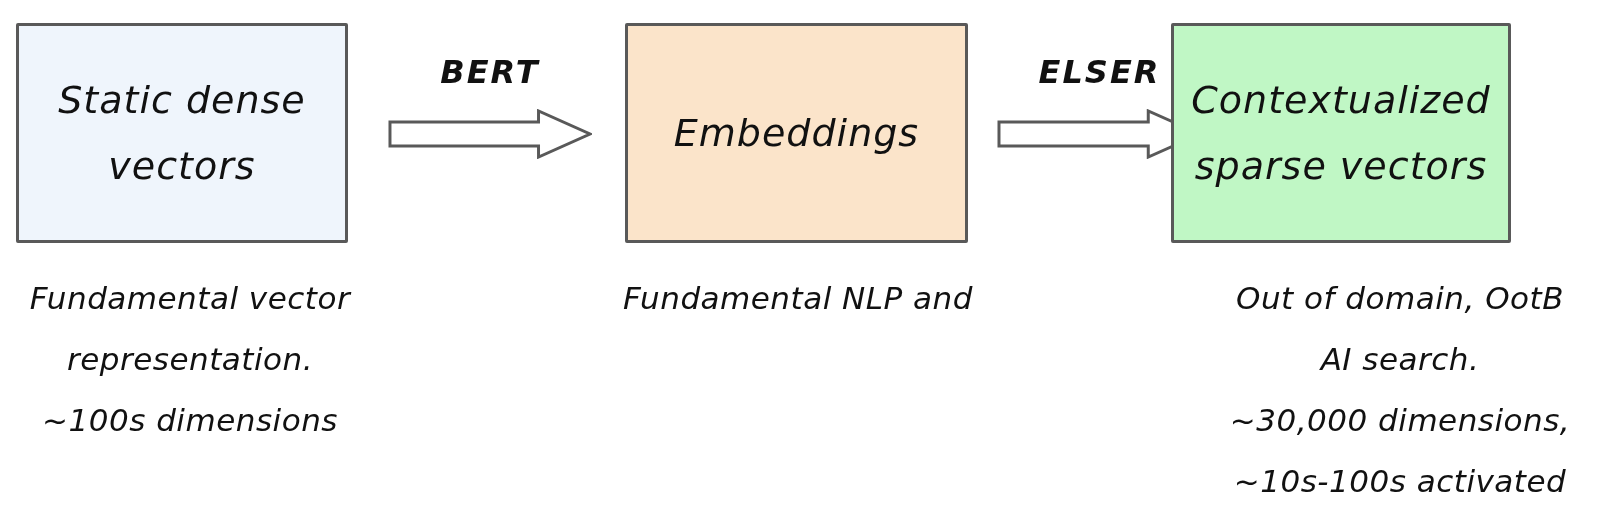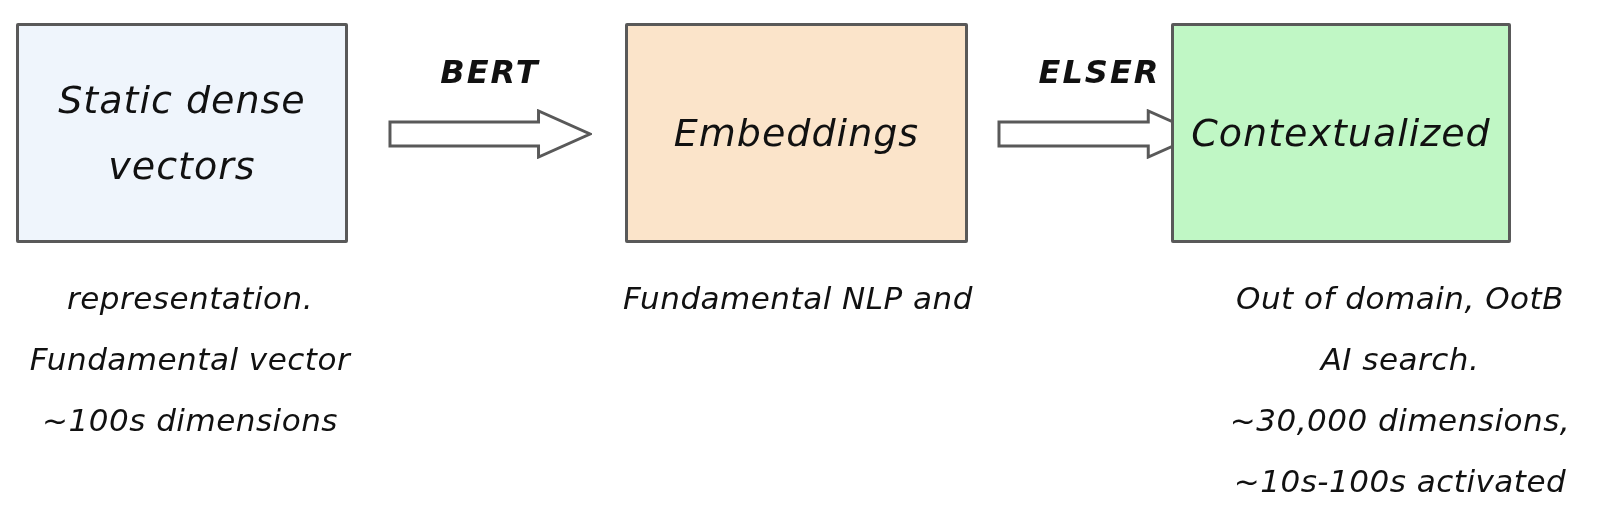--- a/index.html
+++ b/index.html
@@ -91,25 +91,26 @@
     <span>Embeddings</span>
   </div>
 
   <div class="arrow-label arrow-label-2">ELSER</div>
   <svg class="arrow-svg arrow-svg-2" viewBox="0 0 206 50" preserveAspectRatio="none">
     <polygon points="2,13 152,13 152,2 204,25 152,48 152,37 2,37" fill="#ffffff" stroke="#595959" stroke-width="3" stroke-linejoin="miter"></polygon>
   </svg>
 
   <div class="stage-box box-3" style="background-color: rgb(192, 247, 197);">
     <span>Contextualized</span>
+    <span>sparse vectors</span>
   </div>
 
   <div class="caption caption-1">
+    <div>Fundamental vector</div>
     <div>representation.</div>
-    <div>Fundamental vector</div>
     <div>~100s dimensions</div>
   </div>
 
   <div class="caption caption-2">
     <div>Fundamental NLP and</div>
   </div>
 
   <div class="caption caption-3">
     <div>Out of domain, OotB</div>
     <div>AI search.</div>

